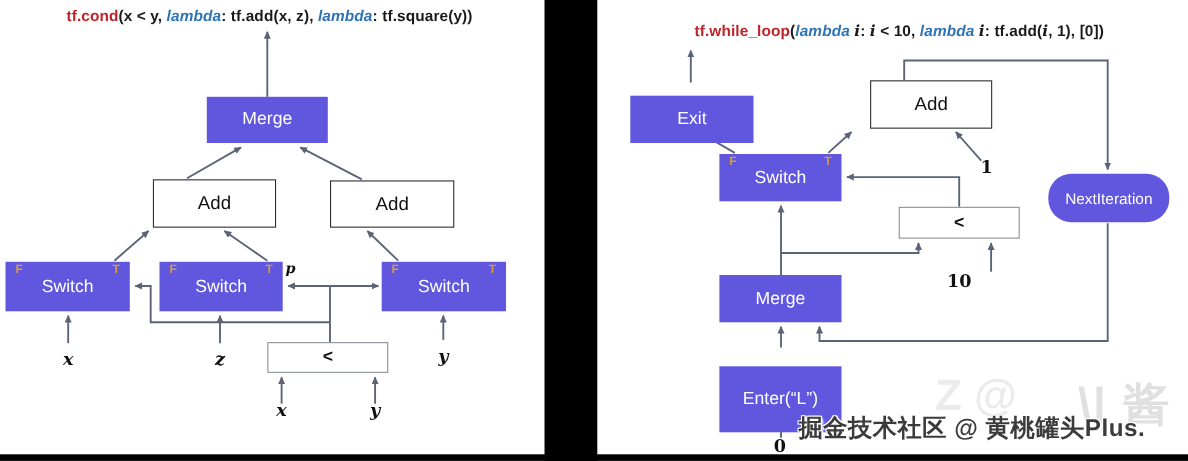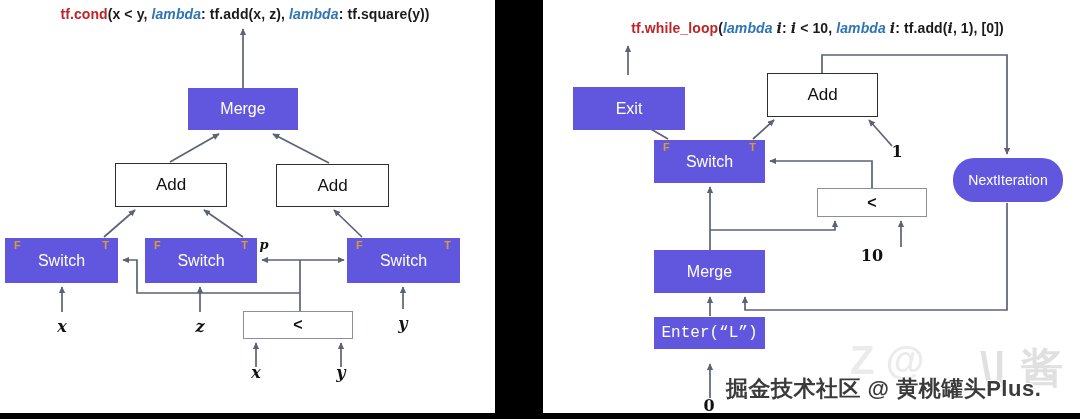--- a/index.html
+++ b/index.html
@@ -17,21 +17,21 @@
   .title-left{left:0;top:6px;width:490px;}
   .title-right{left:555px;top:20px;width:525px;}
   .seg-red{color:#be2428;}
   .seg-blue{color:#2e74b6;font-style:italic;}
   .seg-mathit{font-family:"DejaVu Serif", serif;font-style:italic;}
   .node{
     position:absolute;z-index:2;display:flex;align-items:center;justify-content:center;
     box-sizing:border-box;
   }
   .purple{background:#6157df;color:#ffffff;font-size:16px;}
-  .opnode{background:#ffffff;border:1.6px solid #2e2e2e;color:#111;font-size:17px;}
+  .opnode{background:#ffffff;border:1.6px solid #2e2e2e;color:#111;font-size:17px;margin-left:24px;}
   .lessnode{background:#ffffff;border:1.4px solid #8a8f99;color:#111;font-size:16px;font-weight:600;}
   .port{
     position:absolute;top:2px;font-size:11px;font-weight:bold;color:#d89b35;line-height:1;
   }
   .port-f{left:9px;}
   .port-t{right:9px;}
   .mlabel{
     position:absolute;z-index:2;transform:translateX(-50%);
     font-family:"DejaVu Serif", serif;font-style:italic;font-weight:bold;
     font-size:16px;color:#111;white-space:nowrap;
@@ -153,21 +153,21 @@
   </div>
   <div class="node lessnode" style="left:817px;top:188px;width:110px;height:29px;">
     <span>&lt;</span>
   </div>
   <div class="node purple" style="left:953px;top:158px;width:110px;height:44px;font-size:14px;border-radius:21px;">
     <span>NextIteration</span>
   </div>
   <div class="node purple" style="left:654px;top:250px;width:111px;height:43px;">
     <span>Merge</span>
   </div>
-  <div class="node purple" style="left:654px;top:317px;width:111px;height:32px;font-family:Liberation Mono, monospace;">
+  <div class="node purple" style="left:654px;top:333px;width:111px;height:60px;">
     <span>Enter(“L”)</span>
   </div>
 
   <div class="mlabel num" style="left:897px;top:142px;">1</div>
   <div class="mlabel num" style="left:872px;top:246px;">10</div>
   <div class="mlabel num" style="left:709px;top:396px;">0</div>
 
   <div class="ghost2">Z @</div>
   <div class="ghost">\| 酱</div>
   <div class="watermark">掘金技术社区 @ 黄桃罐头Plus.</div>

